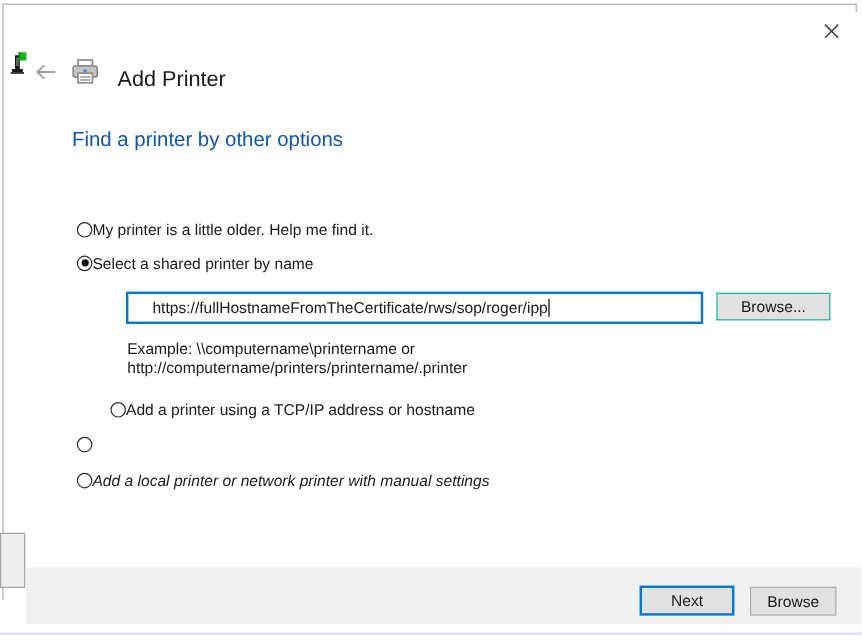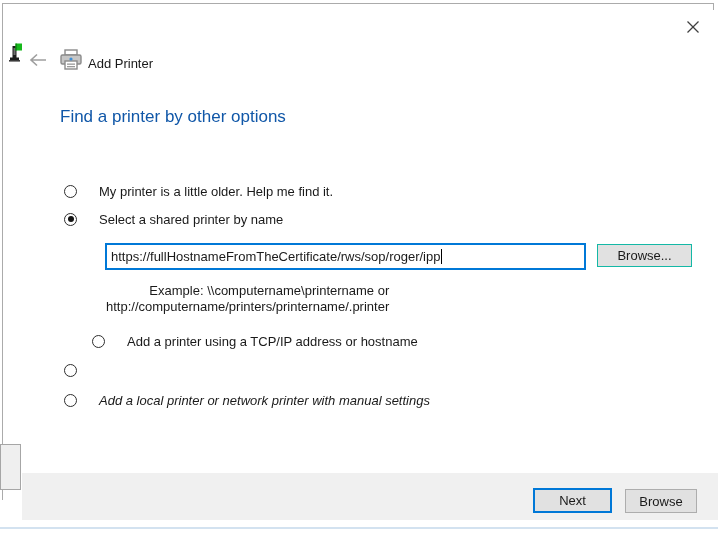--- a/index.html
+++ b/index.html
@@ -18,43 +18,43 @@
                   border:1px solid #a6a6a6; box-sizing:border-box; }
   .bottom-line  { left:0; top:527px; width:718px; height:2px; background:#d3e2f0; }
 
   .close-btn { left:679px; top:15px; width:28px; height:27px; display:flex;
                align-items:center; justify-content:center; cursor:default; }
 
   .status-icon { left:8px; top:43px; width:16px; height:20px; }
   .back-btn    { left:27px; top:53px; width:22px; height:18px; display:flex;
                  align-items:center; justify-content:center; }
   .hdr-printer { left:59px; top:49px; width:24px; height:22px; }
-  .hdr-title   { left:88px; top:56px; font-size:13px; color:#191919; }
+  .hdr-title   { left:98px; top:56px; font-size:18px; color:#191919; }
 
   .page-heading { left:60px; top:107px; font-size:17px; color:#1057a8; }
 
   .opt { left:64px; display:flex; align-items:center; height:16px; }
   .opt .radio { width:13px; height:13px; border:1px solid #2e2e2e; border-radius:50%;
                 background:#fff; box-sizing:border-box; position:relative; flex:0 0 auto; }
   .opt.selected .radio::after { content:''; position:absolute; left:2.5px; top:2.5px;
                 width:6px; height:6px; background:#141414; border-radius:50%; }
-  .opt .lbl { margin-left:22px; font-size:13px; white-space:nowrap; }
+  .opt .lbl { margin-left:0; font-size:13px; white-space:nowrap; }
   .opt1 { top:183px; } .opt2 { top:211px; }
   .opt3 { top:333px;padding-left:28px; } .opt4 { top:362px; } .opt5 { top:392px;font-style:italic; }
 
   .name-input { left:105px; top:243px; width:481px; height:27px; box-sizing:border-box;
                 border:2px solid #0078d7; background:#fff; display:flex; align-items:center;
-                padding:0 4px; font-size:13px; white-space:nowrap; overflow:hidden; }
+                padding:0 20px; font-size:13px; white-space:nowrap; overflow:hidden; }
   .caret { width:1px; height:15px; background:#000; margin-left:1px; flex:0 0 auto; }
 
   .btn { background:#e1e1e1; display:flex; align-items:center; justify-content:center;
          font-size:13px; box-sizing:border-box; color:#1a1a1a; cursor:default; }
   .browse-btn { left:597px; top:244px; width:95px; height:23px; border:1px solid #14b8a6; }
 
-  .example { left:106px; top:283px; font-size:13px; line-height:16px; color:#1a1a1a;text-align:right; }
+  .example { left:106px; top:283px; font-size:13px; line-height:16px; color:#1a1a1a; }
 
   .footer { left:22px; top:473px; width:696px; height:47px; background:#f0f0f0; }
   .next-btn   { left:533px; top:488px; width:79px; height:25px; border:2px solid #0078d7; }
   .cancel-btn { left:625px; top:489px; width:72px; height:24px; border:1px solid #adadad; }
 </style>
 </head>
 <body>
 
 <div class="abs border-top"></div>
 <div class="abs border-left"></div>

